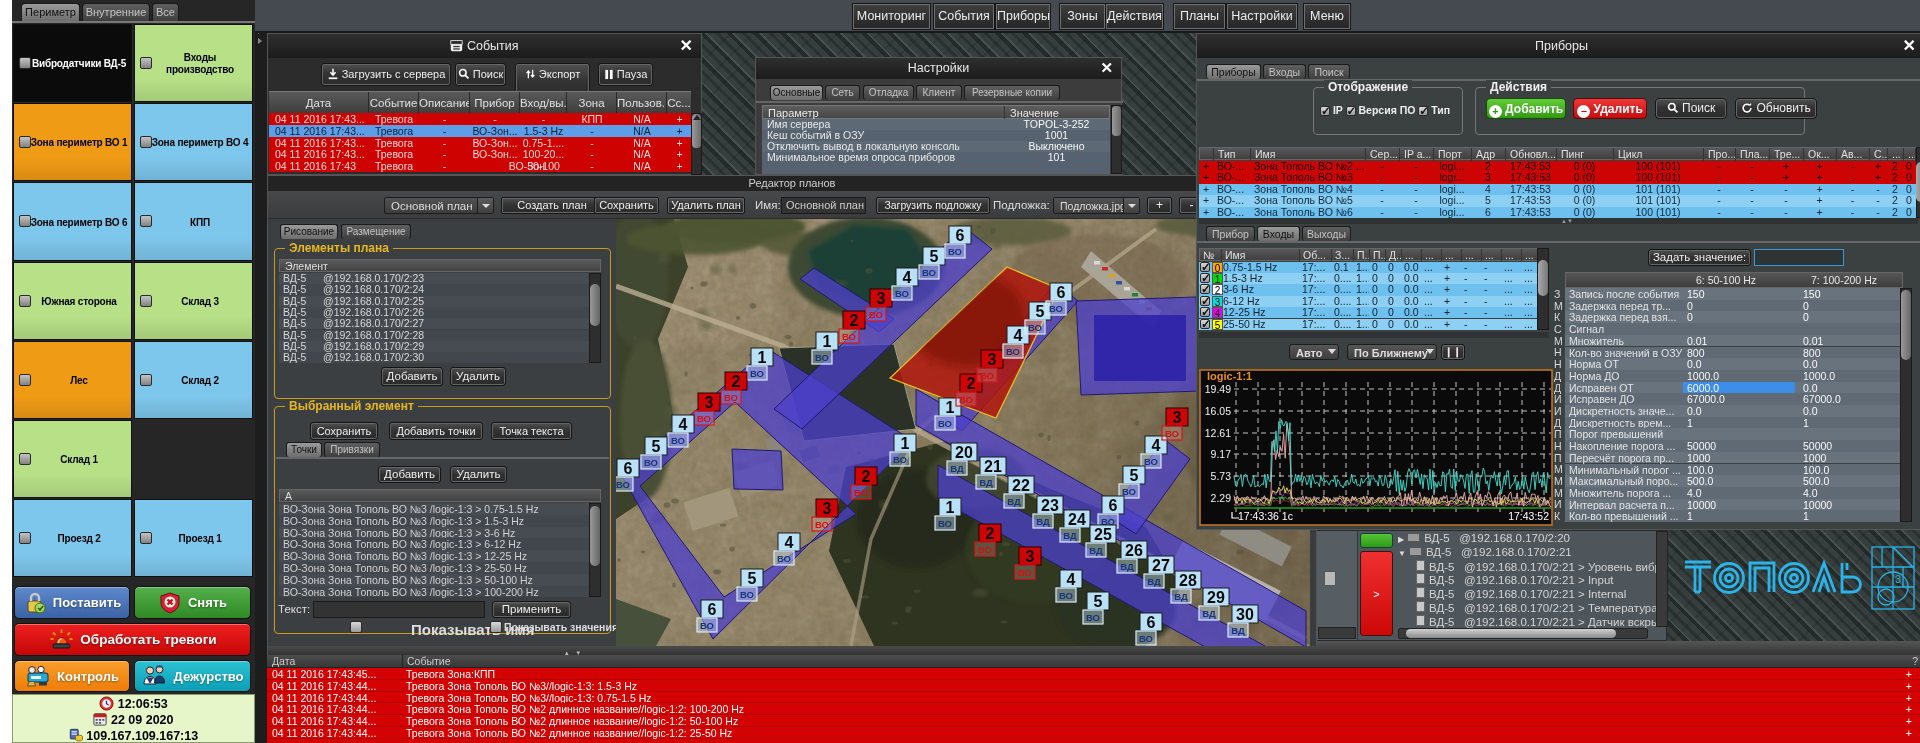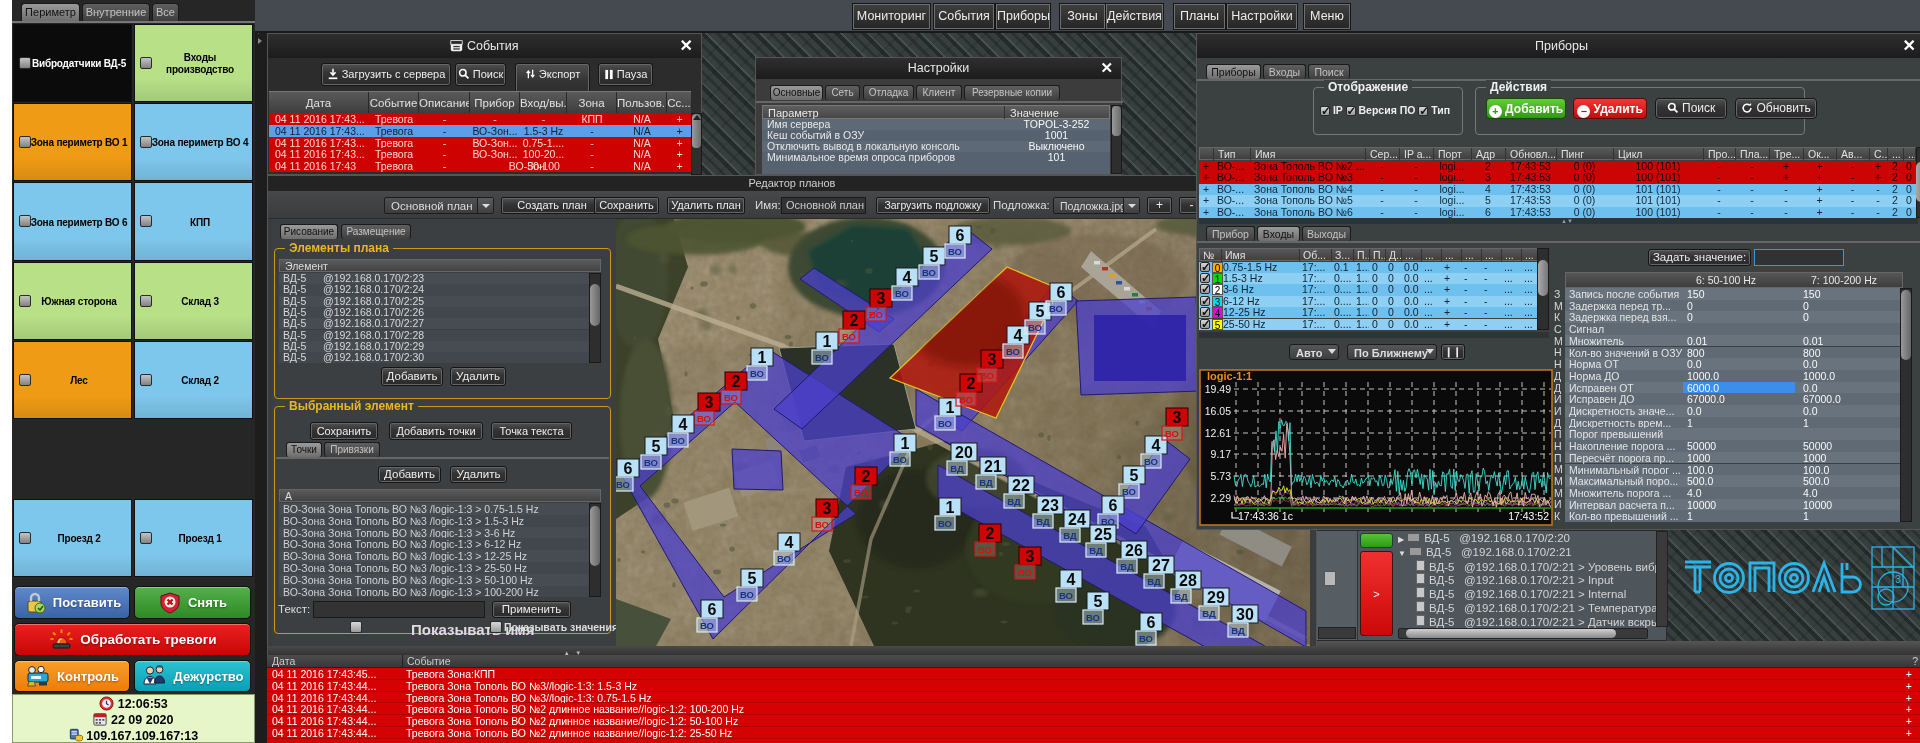--- a/index.html
+++ b/index.html
@@ -81,20 +81,26 @@
       <div class="abs" style="left:1px;top:341px;width:119px;height:78px;background-color:#f09b15;background-image:radial-gradient(ellipse 130% 75% at -15% -40%, rgba(255,255,255,.45), rgba(255,255,255,0) 55%),linear-gradient(rgba(0,0,0,0) 70%, rgba(0,0,0,.10));border:1px solid #111;">
         <div class="ck un" style="left:5px;top:32px;background:linear-gradient(#c4c4c4,#828282);"></div>
         <div style="position:absolute;left:15px;right:2px;top:0;height:78px;display:flex;align-items:center;justify-content:center;">
           <span style="text-align:center;color:#000;font-weight:bold;font-size:10px;letter-spacing:-0.2px;line-height:12px;white-space:nowrap;">Лес</span>
         </div>
       </div>
       <div class="abs" style="left:122px;top:341px;width:119px;height:78px;background-color:#7ec7ec;background-image:radial-gradient(ellipse 130% 75% at -15% -40%, rgba(255,255,255,.45), rgba(255,255,255,0) 55%),linear-gradient(rgba(0,0,0,0) 70%, rgba(0,0,0,.10));border:1px solid #111;">
         <div class="ck un" style="left:5px;top:32px;background:linear-gradient(#c4c4c4,#828282);"></div>
         <div style="position:absolute;left:15px;right:2px;top:0;height:78px;display:flex;align-items:center;justify-content:center;">
           <span style="text-align:center;color:#000;font-weight:bold;font-size:10px;letter-spacing:-0.2px;line-height:12px;white-space:nowrap;">Склад 2</span>
+        </div>
+      </div>
+      <div class="abs" style="left:1px;top:420px;width:119px;height:78px;background-color:#b7e087;background-image:radial-gradient(ellipse 130% 75% at -15% -40%, rgba(255,255,255,.45), rgba(255,255,255,0) 55%),linear-gradient(rgba(0,0,0,0) 70%, rgba(0,0,0,.10));border:1px solid #111;">
+        <div class="ck un" style="left:5px;top:32px;background:linear-gradient(#c4c4c4,#828282);"></div>
+        <div style="position:absolute;left:15px;right:2px;top:0;height:78px;display:flex;align-items:center;justify-content:center;">
+          <span style="text-align:center;color:#000;font-weight:bold;font-size:10px;letter-spacing:-0.2px;line-height:12px;white-space:nowrap;">Склад 1</span>
         </div>
       </div>
       <div class="abs" style="left:1px;top:499px;width:119px;height:78px;background-color:#7ec7ec;background-image:radial-gradient(ellipse 130% 75% at -15% -40%, rgba(255,255,255,.45), rgba(255,255,255,0) 55%),linear-gradient(rgba(0,0,0,0) 70%, rgba(0,0,0,.10));border:1px solid #111;">
         <div class="ck un" style="left:5px;top:32px;background:linear-gradient(#c4c4c4,#828282);"></div>
         <div style="position:absolute;left:15px;right:2px;top:0;height:78px;display:flex;align-items:center;justify-content:center;">
           <span style="text-align:center;color:#000;font-weight:bold;font-size:10px;letter-spacing:-0.2px;line-height:12px;white-space:nowrap;">Проезд 2</span>
         </div>
       </div>
       <div class="abs" style="left:122px;top:499px;width:119px;height:78px;background-color:#7ec7ec;background-image:radial-gradient(ellipse 130% 75% at -15% -40%, rgba(255,255,255,.45), rgba(255,255,255,0) 55%),linear-gradient(rgba(0,0,0,0) 70%, rgba(0,0,0,.10));border:1px solid #111;">
         <div class="ck un" style="left:5px;top:32px;background:linear-gradient(#c4c4c4,#828282);"></div>

